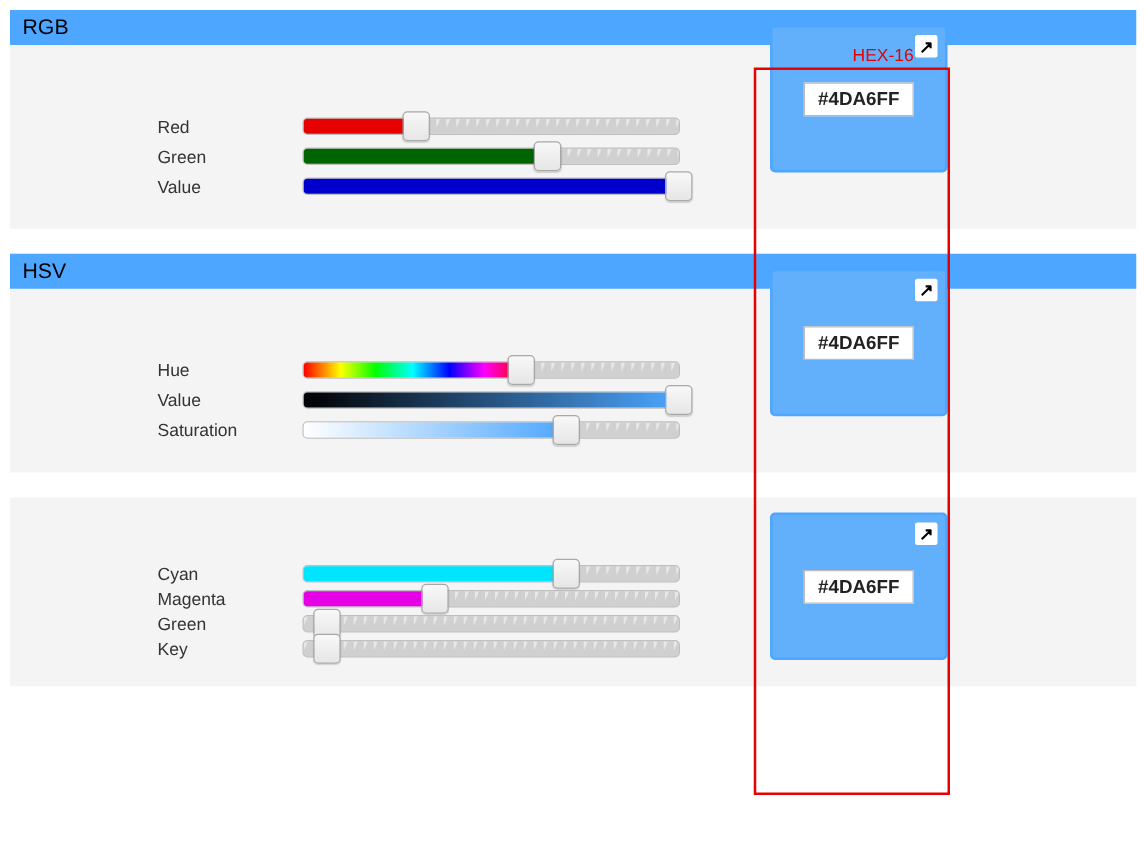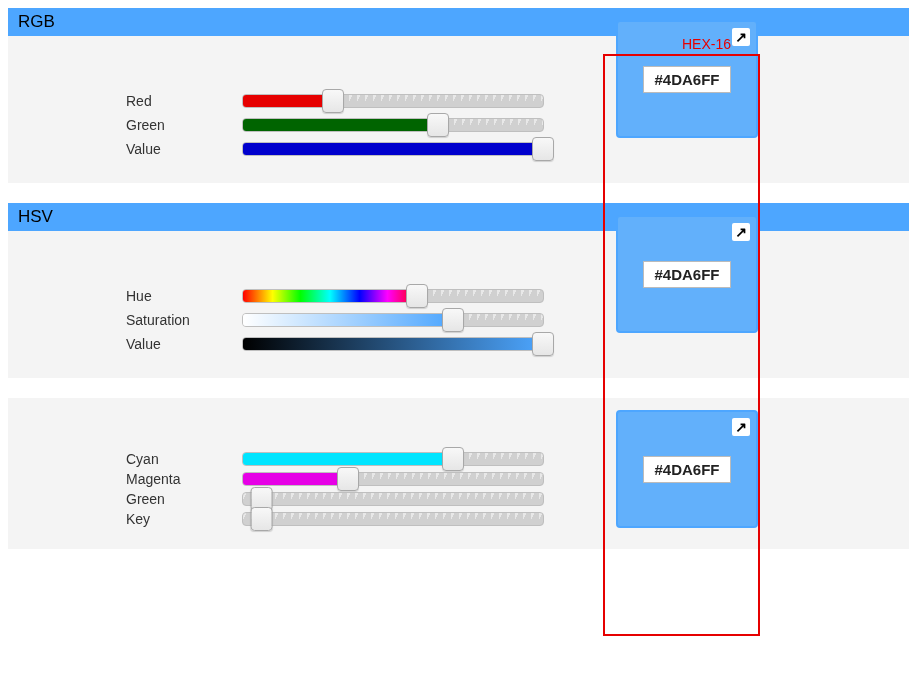--- a/index.html
+++ b/index.html
@@ -189,33 +189,33 @@
     <div class="slider-col">
       <div class="slider-row">
         <div class="slider-label">Hue</div>
         <div class="slider-track">
           <div class="slider-fill grad-hue" style="width: 58%;"></div>
           <div class="slider-hatch" style="left: 58%;"></div>
           <div class="slider-thumb" style="left: 58%;"></div>
         </div>
       </div>
       <div class="slider-row">
+        <div class="slider-label">Value</div>
+        <div class="slider-track">
+          <div class="slider-fill grad-val" style="width: 100%;"></div>
+          <div class="slider-hatch" style="left: 100%;"></div>
+          <div class="slider-thumb" style="left: 100%;"></div>
+        </div>
+      </div>
+      <div class="slider-row">
         <div class="slider-label">Saturation</div>
         <div class="slider-track">
           <div class="slider-fill grad-sat" style="width: 70%;"></div>
           <div class="slider-hatch" style="left: 70%;"></div>
           <div class="slider-thumb" style="left: 70%;"></div>
-        </div>
-      </div>
-      <div class="slider-row">
-        <div class="slider-label">Value</div>
-        <div class="slider-track">
-          <div class="slider-fill grad-val" style="width: 100%;"></div>
-          <div class="slider-hatch" style="left: 100%;"></div>
-          <div class="slider-thumb" style="left: 100%;"></div>
         </div>
       </div>
     </div>
     <div class="swatch-col">
       <div class="swatch" style="background: rgb(98, 176, 251);">
         <div class="arrow">↗</div>
         <div class="hex">#4DA6FF</div>
       </div>
     </div>
   </div>

